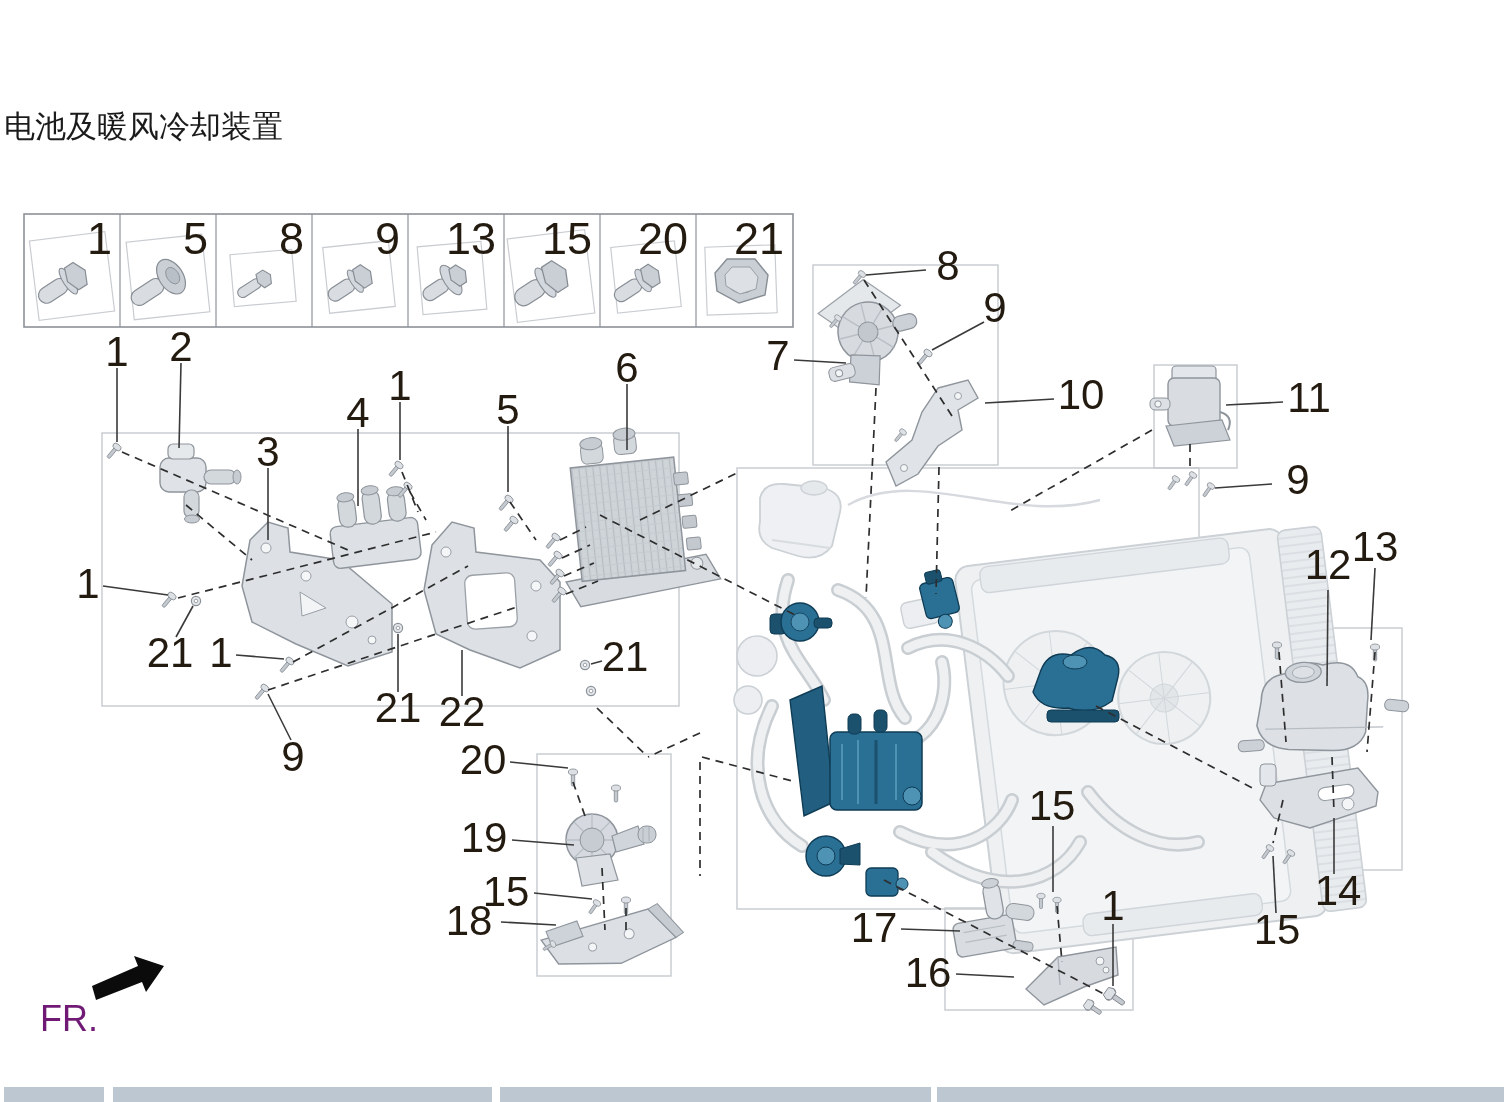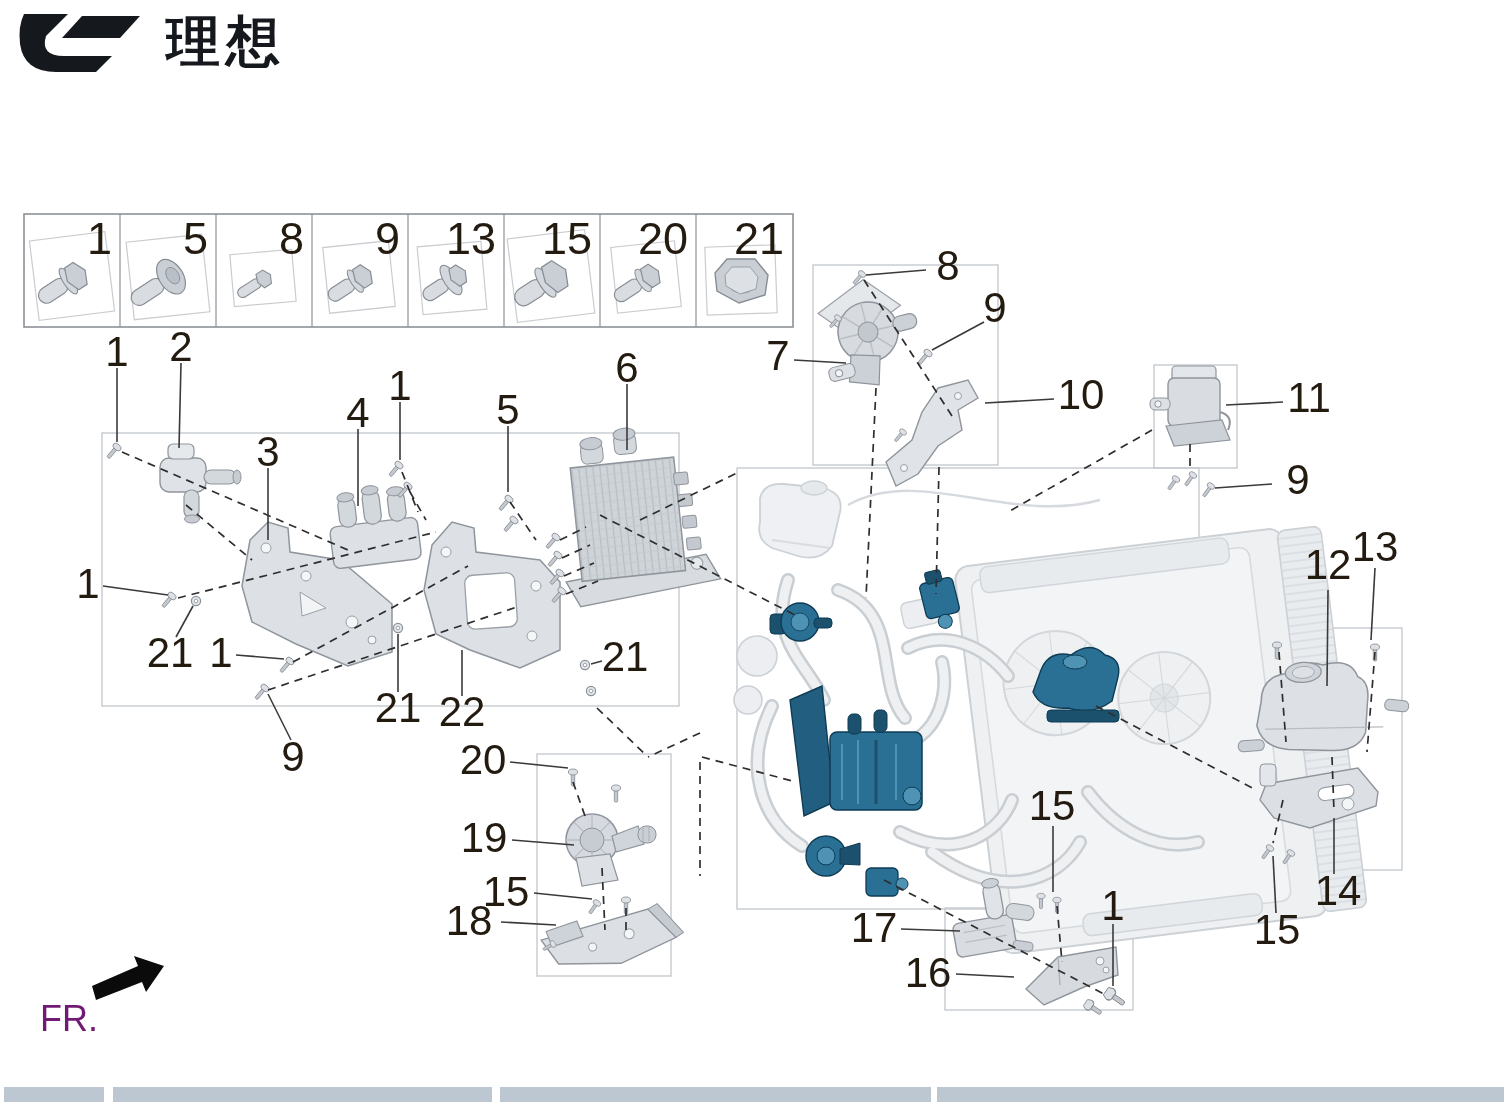--- a/index.html
+++ b/index.html
@@ -11,27 +11,21 @@
   #diagram{position:absolute;left:0;top:0;}
   .bar{position:absolute;height:15px;top:1087px;background:#bdc7d2;}
   #fr{position:absolute;left:40px;top:998px;font-size:36px;color:#701a75;}
   svg text{user-select:none;}
 </style>
 </head>
 <body>
 
 <div id="page">
 
-  <div id="brand">
-    <svg width="140" height="66" viewBox="0 0 140 66">
-      <path d="M16,4 L60,4 L38,26 Q32,46 56,46 L104,46 L88,62 L48,62 Q16,62 12,34 Q10,16 16,4 Z" fill="#15181c"></path>
-      <path d="M74,6 L132,6 L112,28 L54,28 Z" fill="#15181c"></path>
-    </svg>
-    <span id="brand-text">理想</span>
-  </div>
+  <div id="subtitle">电池及暖风冷却装置</div>
 
   <svg id="diagram" width="1504" height="1102" viewBox="0 0 1504 1102">
     <defs>
       <g id="scr">
         <rect x="-1.7" y="1" width="3.4" height="13" rx="1.5" fill="#c3c9cf" stroke="#848a91" stroke-width="0.8"></rect>
         <ellipse cx="0" cy="0" rx="4.6" ry="3" fill="#dde1e5" stroke="#848a91" stroke-width="0.8"></ellipse>
       </g>
       <g id="bolt">
         <rect x="-2.4" y="2" width="4.8" height="15" rx="2" fill="#c3c9cf" stroke="#7f858c" stroke-width="0.9"></rect>
         <ellipse cx="0" cy="1" rx="6.5" ry="3.4" fill="#cfd4da" stroke="#7f858c" stroke-width="0.9"></ellipse>

